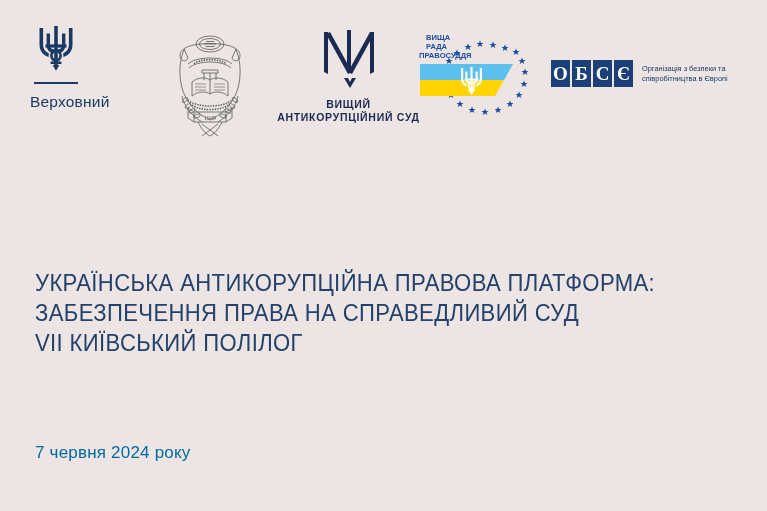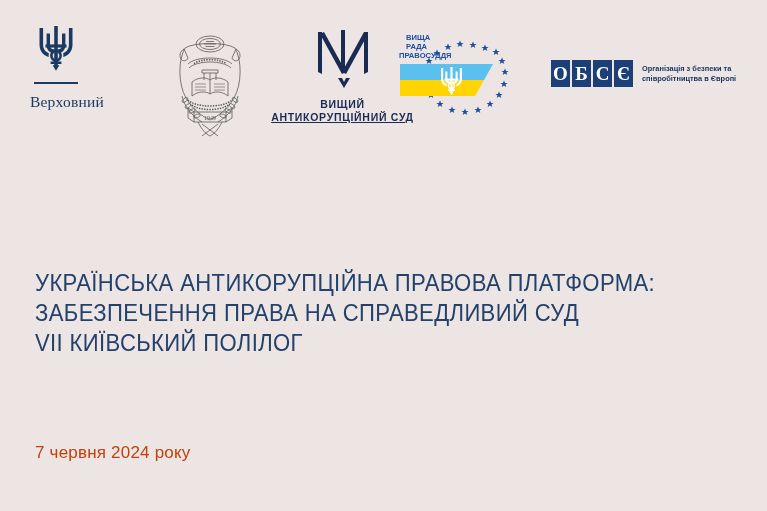--- a/index.html
+++ b/index.html
@@ -17,72 +17,72 @@
     position:absolute;left:0;top:0;width:767px;height:160px;
   }
   .logo{position:absolute;}
 
   
   #logo-sc{left:30px;top:24px;width:120px;}
   #logo-sc .tryzub{width:44px;height:48px;display:block;margin-left:4px;}
   #logo-sc .rule{width:44px;height:2px;background:#1b3a63;margin:10px 0 8px 4px;}
   #logo-sc .sc-name{
     color:#1b3a63;font-size:15.5px;line-height:19px;letter-spacing:.2px;
-    font-family:Liberation Serif, serif;
+    font-family:Liberation Sans, sans-serif;
   }
 
   
   #logo-inst{left:168px;top:26px;width:84px;height:114px;}
   #logo-inst svg{display:block;width:84px;height:114px;}
 
   
-  #logo-hacc{left:270px;top:28px;width:145px;text-align:center;}
+  #logo-hacc{left:276px;top:28px;width:145px;text-align:center;}
   #logo-hacc .mark{width:90px;height:62px;display:block;margin:0 auto 8px auto;}
   #logo-hacc .hacc-l1{
     color:#1b2a52;font-size:10.5px;letter-spacing:.7px;line-height:13px;font-weight:700;
   }
   #logo-hacc .hacc-l2{
-    color:#1b2a52;font-size:10.5px;letter-spacing:.7px;line-height:13px;font-weight:700;text-decoration:underline;
-  }
-
-  
-  #logo-hcj{left:396px;top:28px;width:120px;height:105px;}
+    color:#1b2a52;font-size:10.5px;letter-spacing:.7px;line-height:13px;font-weight:700;
+  }
+
+  
+  #logo-hcj{left:416px;top:28px;width:120px;height:105px;}
   #logo-hcj svg{display:block;width:120px;height:105px;}
 
   
   #logo-osce{left:551px;top:60px;width:195px;height:38px;}
   #logo-osce .osce-row{display:flex;align-items:center;}
   #logo-osce .sq{
     width:19px;height:27px;background:#1c3f77;color:#ffffff;
     font-family:"Liberation Serif", serif;font-size:19px;font-weight:700;
     display:flex;align-items:center;justify-content:center;
     margin-right:2px;
   }
   #logo-osce .osce-sub{
     margin-left:7px;color:#14325e;font-size:7.4px;line-height:9.6px;
-    font-weight:700;max-width:112px;
+    font-weight:400;max-width:112px;
   }
 
   
   .title-block{position:absolute;left:35px;top:228px;width:700px;margin-top:40px;}
   .title-line{
     color:#23416a;
     font-family:"Liberation Sans Narrow","Liberation Sans", sans-serif;
     font-size:24px;
     line-height:30px;
     letter-spacing:.4px;
     transform:scaleX(.92);
     transform-origin:left center;
     white-space:nowrap;
   }
 
   
   .date{
     position:absolute;left:35px;top:443px;
-    color:#c2410c;font-size:17px;letter-spacing:.2px;
+    color:#0369a1;font-size:17px;letter-spacing:.2px;
   }
 </style>
 </head>
 <body>
 
 <div class="page">
 
   <div class="logo-strip">
 
     <div class="logo" id="logo-sc">

